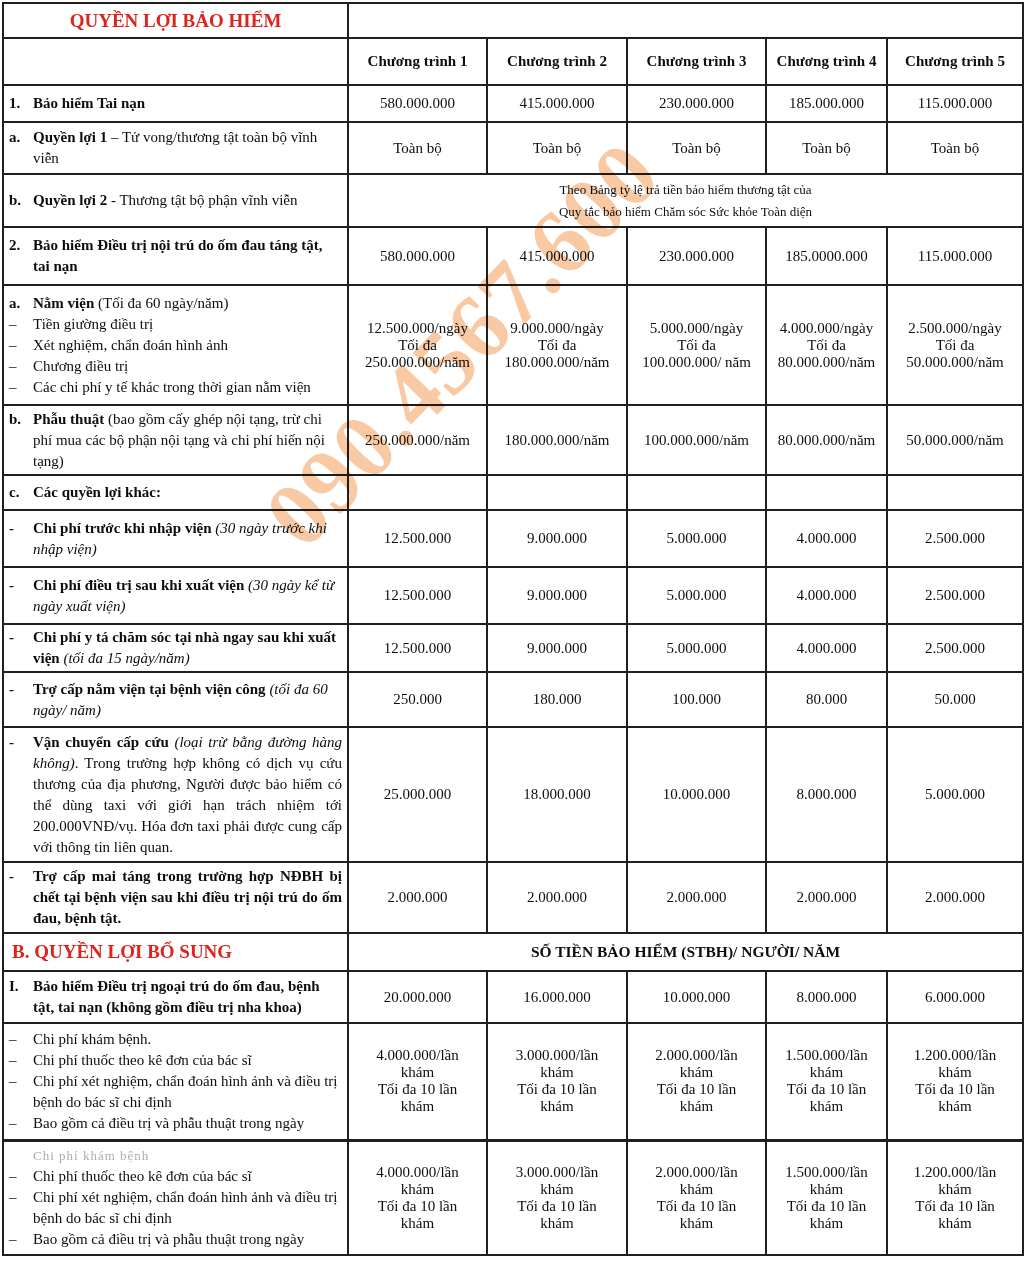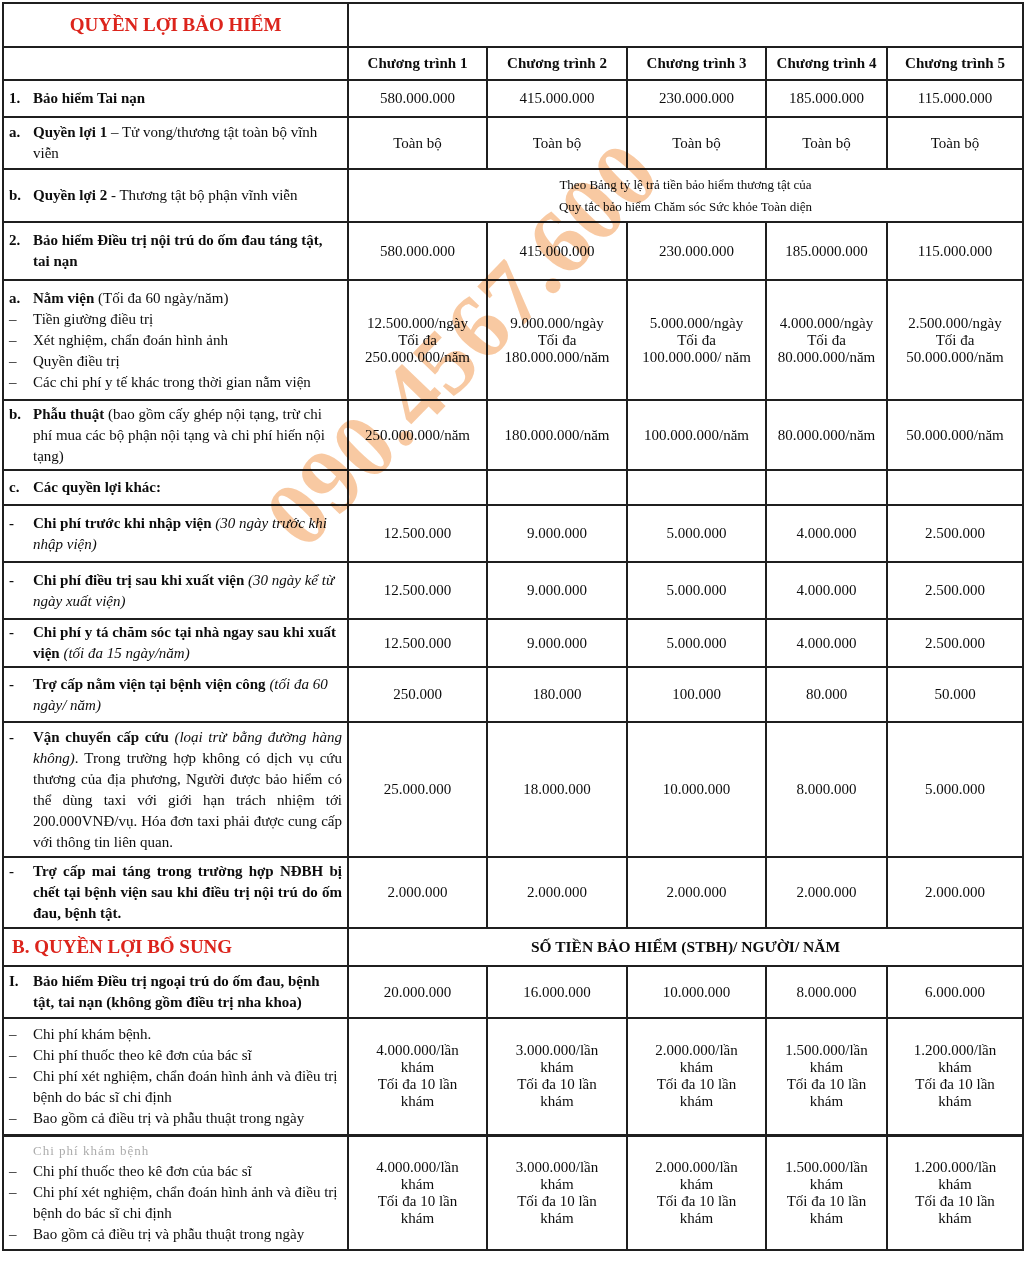--- a/index.html
+++ b/index.html
@@ -50,27 +50,27 @@
   <colgroup>
     <col style="width:345px">
       <col style="width:139px">
       <col style="width:140px">
     <col style="width:139px">
       <col style="width:121px">
       <col style="width:136px">
   </colgroup>
 
   <tbody>
-      <tr style="height:44px">
+      <tr style="height:35px">
     <td class="red ttl">QUYỀN LỢI BẢO HIỂM</td>
     <td colspan="5"></td>
   </tr>
 
 
-  <tr style="height:33px">
+  <tr style="height:47px">
     <td></td>
     <td class="colh">Chương trình 1</td>
     <td class="colh">Chương trình 2</td>
     <td class="colh">Chương trình 3</td>
     <td class="colh">Chương trình 4</td>
     <td class="colh">Chương trình 5</td>
   </tr>
 
   <tr style="height:37px">
     <td class="lc">
@@ -136,21 +136,21 @@
       <div class="line">
             <span class="num">–</span>
             <span class="txt">Tiền giường  điều trị</span>
           </div>
       <div class="line">
             <span class="num">–</span>
             <span class="txt">Xét nghiệm, chẩn đoán hình ảnh</span>
           </div>
       <div class="line">
             <span class="num">–</span>
-            <span class="txt">Quyền điều trị</span>
+            <span class="txt">Chương điều trị</span>
           </div>
       <div class="line">
             <span class="num">–</span>
             <span class="txt">Các chi phí y tế khác trong thời gian nằm viện</span>
           </div>
     </td>
     <td class="vc">
       <div>12.500.000/ngày</div>
       <div>Tối đa</div>
       <div>250.000.000/năm</div>

